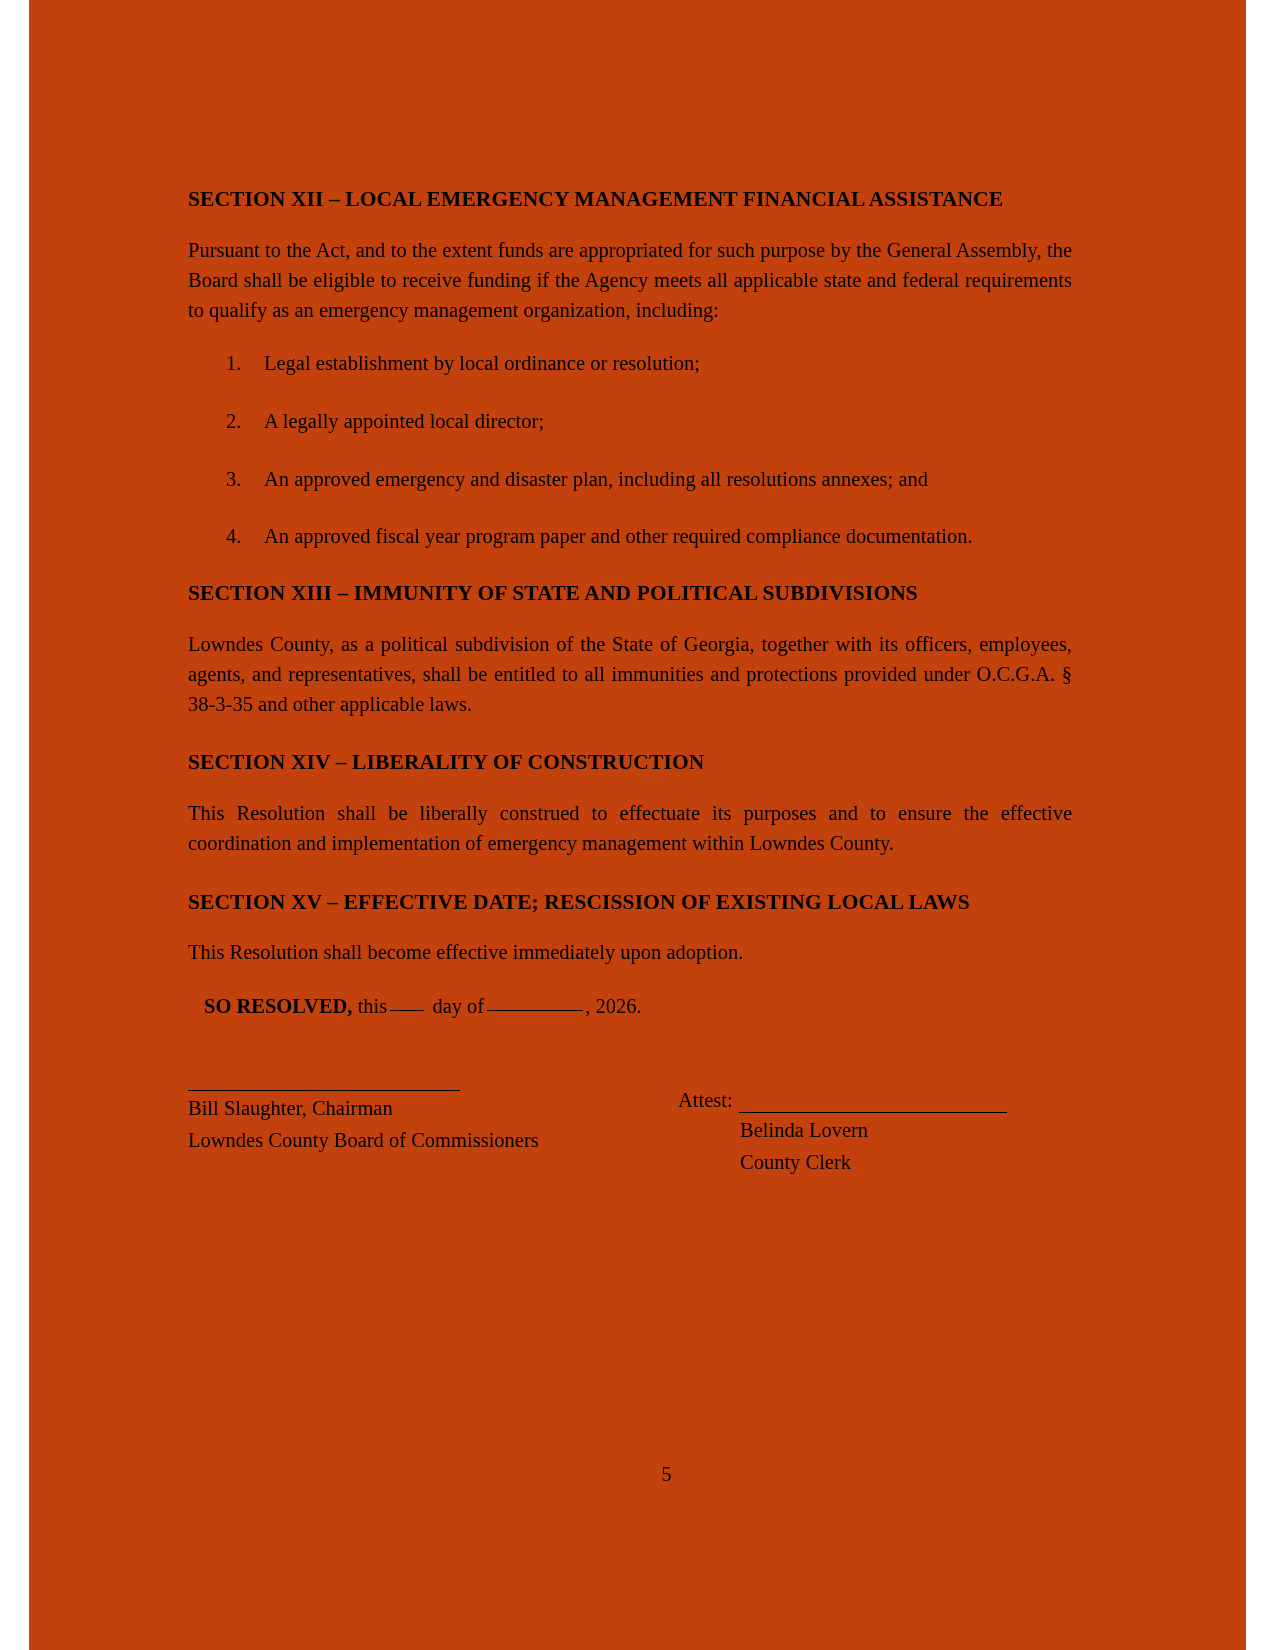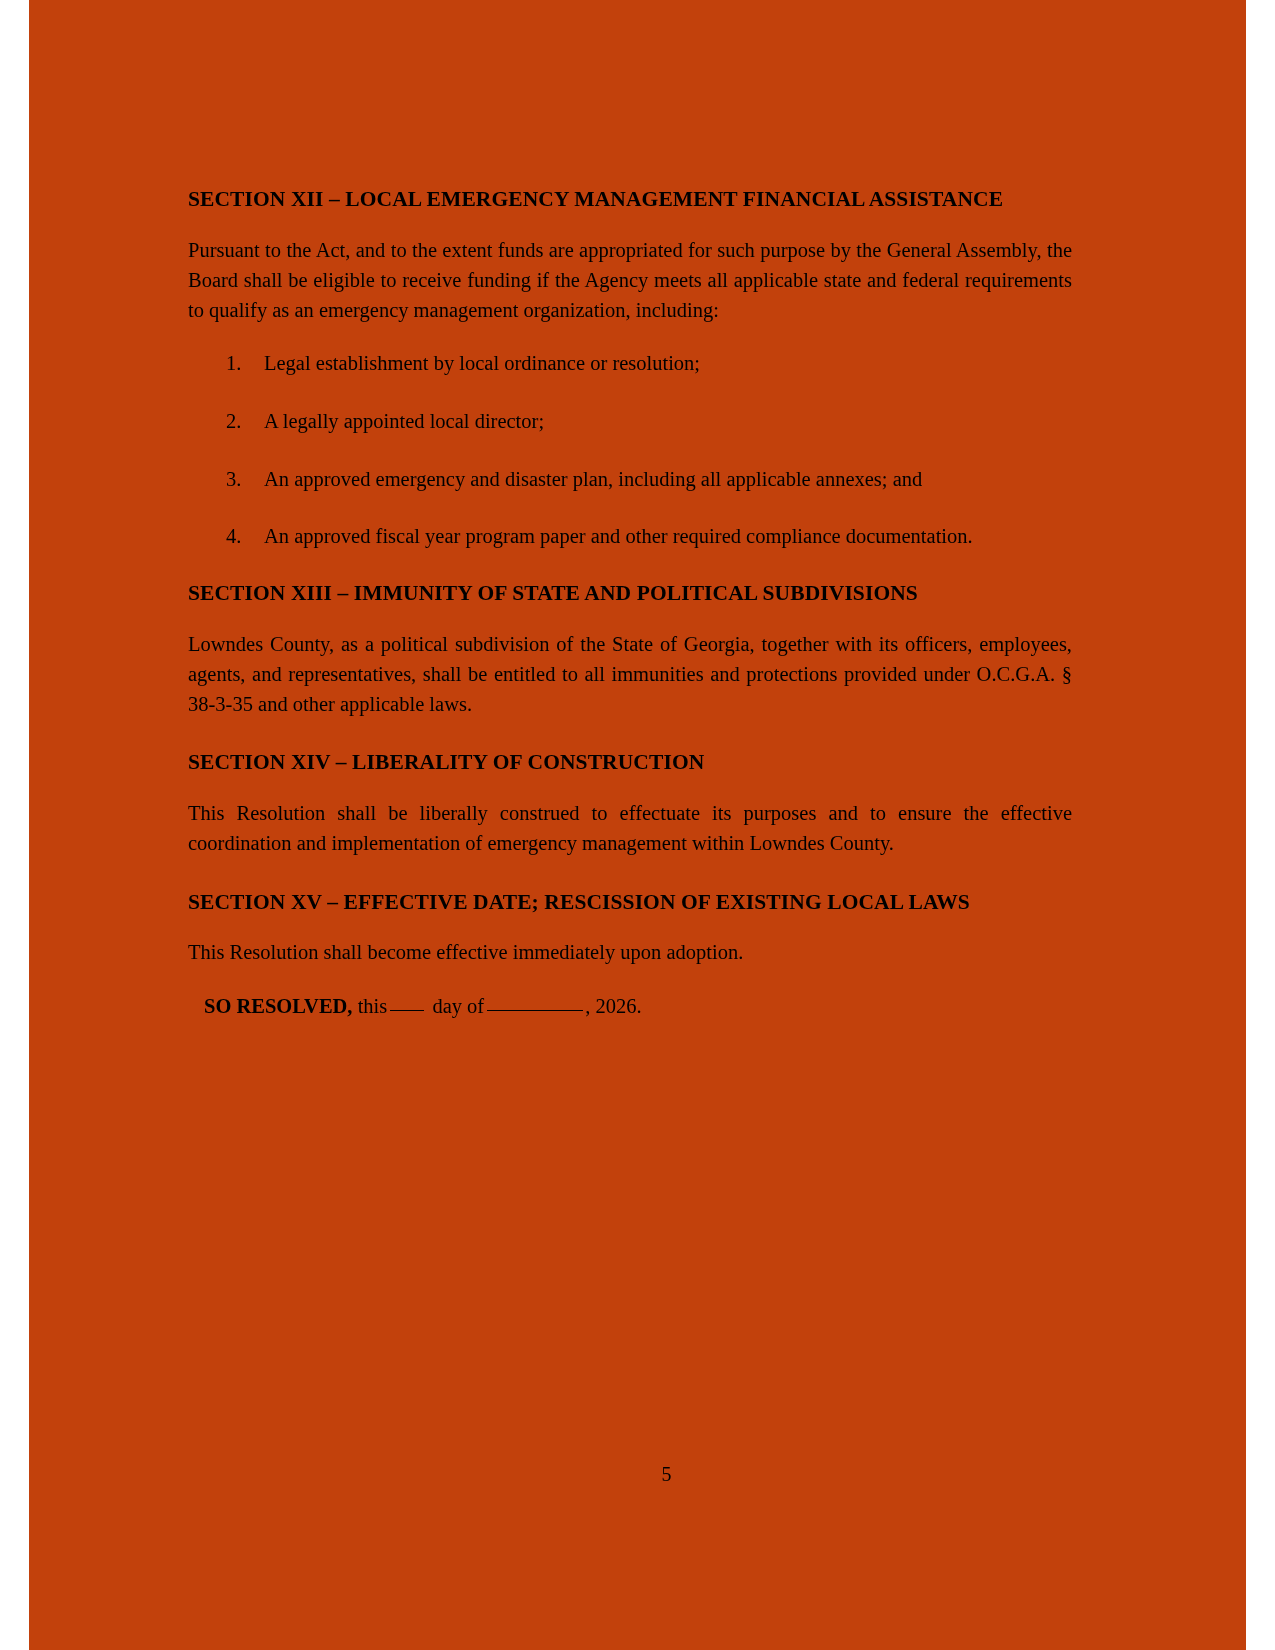--- a/index.html
+++ b/index.html
@@ -151,21 +151,21 @@
       <li>
         <span class="num">1.</span>
         <span>Legal establishment by local ordinance or resolution;</span>
       </li>
       <li>
         <span class="num">2.</span>
         <span>A legally appointed local director;</span>
       </li>
       <li>
         <span class="num">3.</span>
-        <span>An approved emergency and disaster plan, including all applicable annexes; and</span>
+        <span>An approved emergency and disaster plan, including all resolutions annexes; and</span>
       </li>
       <li>
         <span class="num">4.</span>
         <span>An approved fiscal year program paper and other required compliance documentation.</span>
       </li>
     </ol>
 
     <h2 class="section-heading">SECTION XIII – IMMUNITY OF STATE AND POLITICAL SUBDIVISIONS</h2>
 
     <p class="body-para">Lowndes County, as a political subdivision of the State of Georgia, together with its officers, employees, agents, and representatives, shall be entitled to all immunities and protections provided under O.C.G.A. § 38-3-35 and other applicable laws.</p>
@@ -176,16 +176,38 @@
 
     <h2 class="section-heading spaced-above">SECTION XV – EFFECTIVE DATE; RESCISSION OF EXISTING LOCAL LAWS</h2>
 
     <p class="body-para">This Resolution shall become effective immediately upon adoption.</p>
 
 
     <p class="resolved-line"><span class="bold">SO RESOLVED,</span> <span>this</span><span class="blank-short"></span> <span>day of</span><span class="blank-long"></span><span>, 2026.</span></p>
 
   </div>
 
+  <div class="signature-block">
+
+    <div class="sig-col-left">
+      <div class="sig-rule"></div>
+      <div class="sig-name">Bill Slaughter, Chairman</div>
+      <div class="sig-name">Lowndes County Board of Commissioners</div>
+    </div>
+
+    <div class="sig-col-right">
+      <div class="sig-col-right-inner">
+        <div style="display:flex; align-items:flex-end;">
+          <span class="attest-label">Attest:</span>
+          <span class="sig-rule right-rule"></span>
+        </div>
+        <div class="sig-right-names">
+          <div class="sig-name">Belinda Lovern</div>
+          <div class="sig-name">County Clerk</div>
+        </div>
+      </div>
+    </div>
+
+  </div>
 
   <div class="page-number">5</div>
 
 </div>
 
 </body></html>

